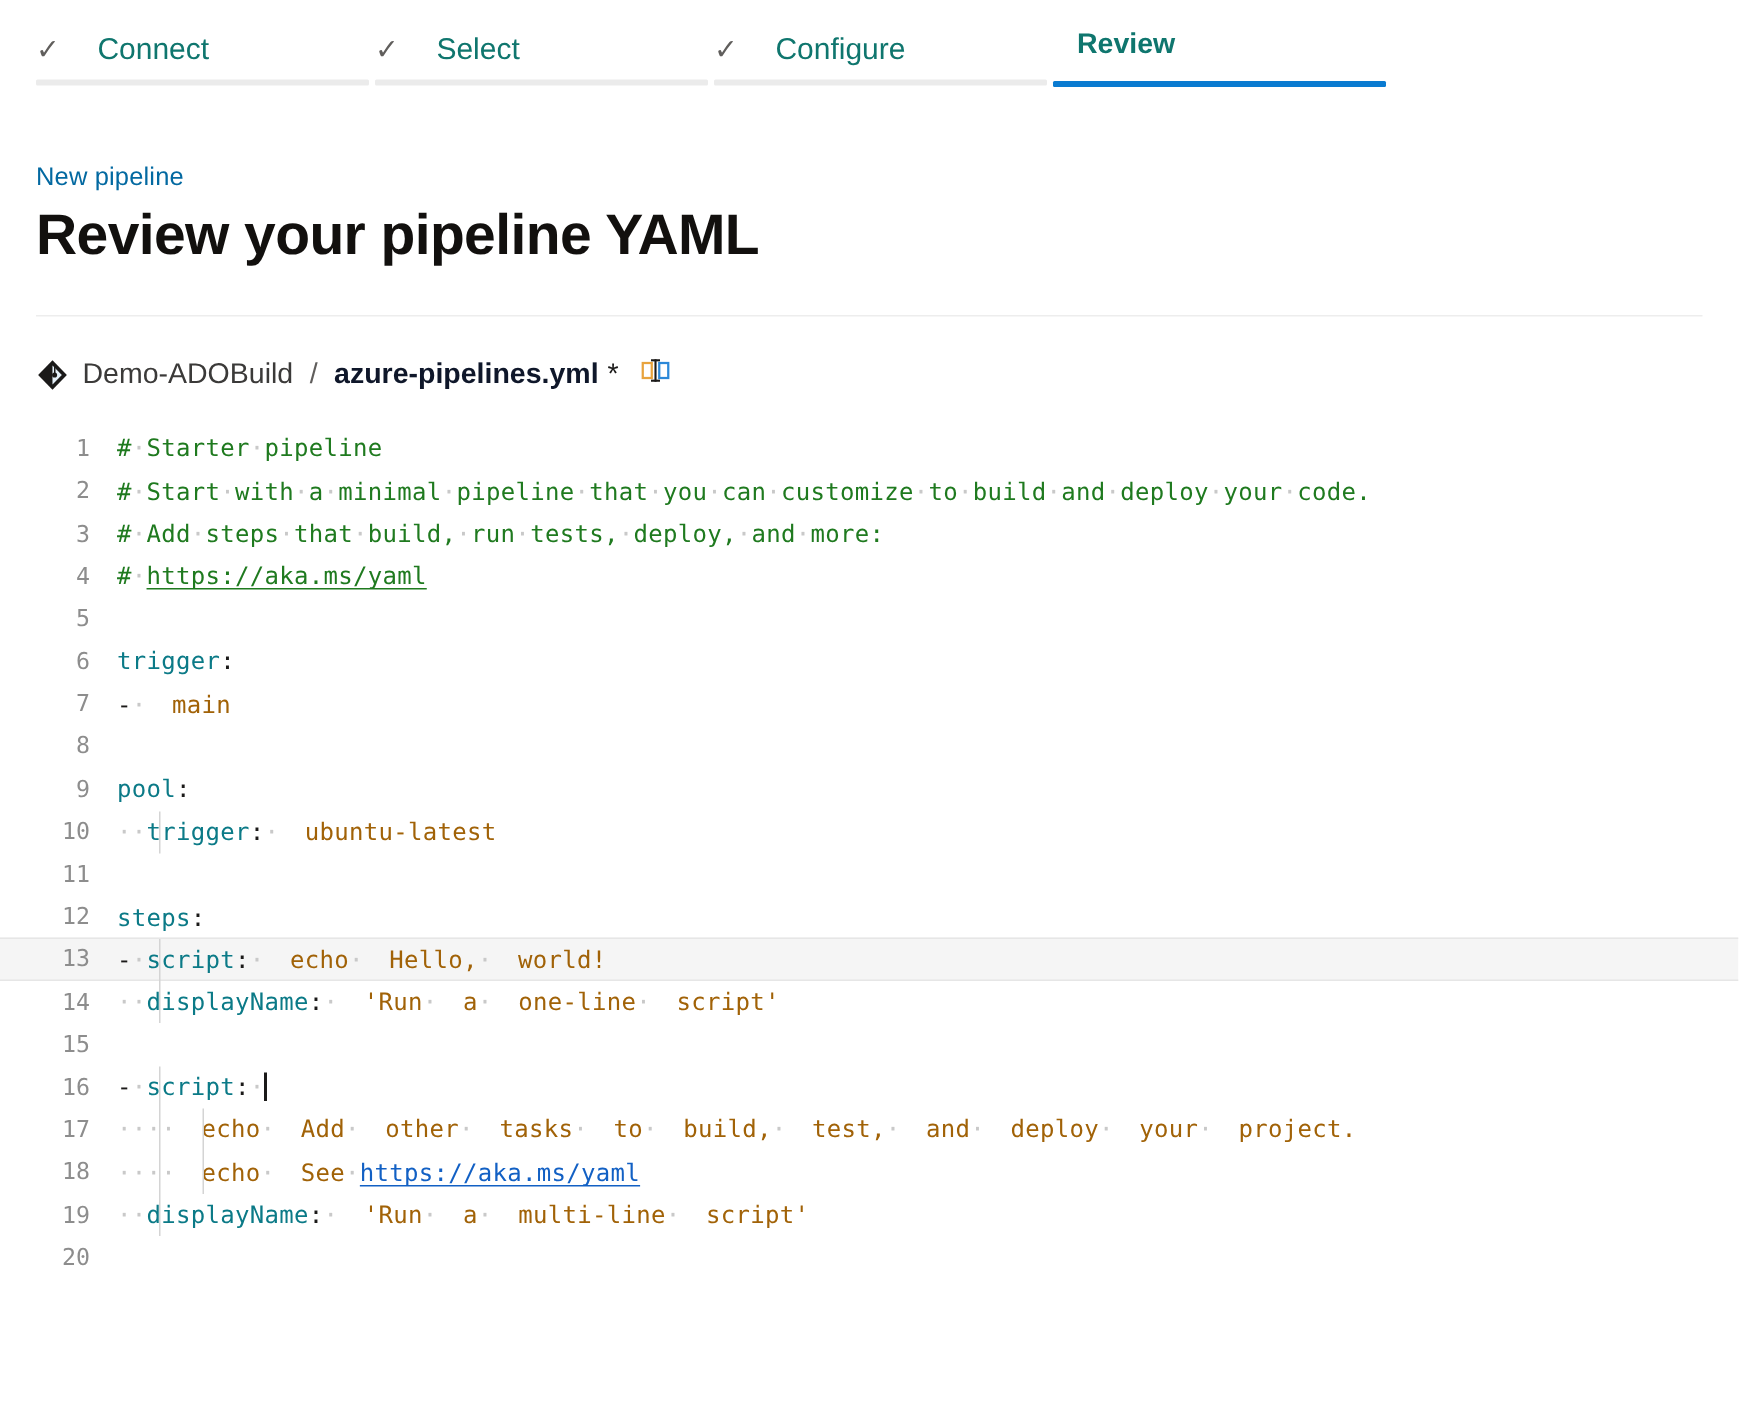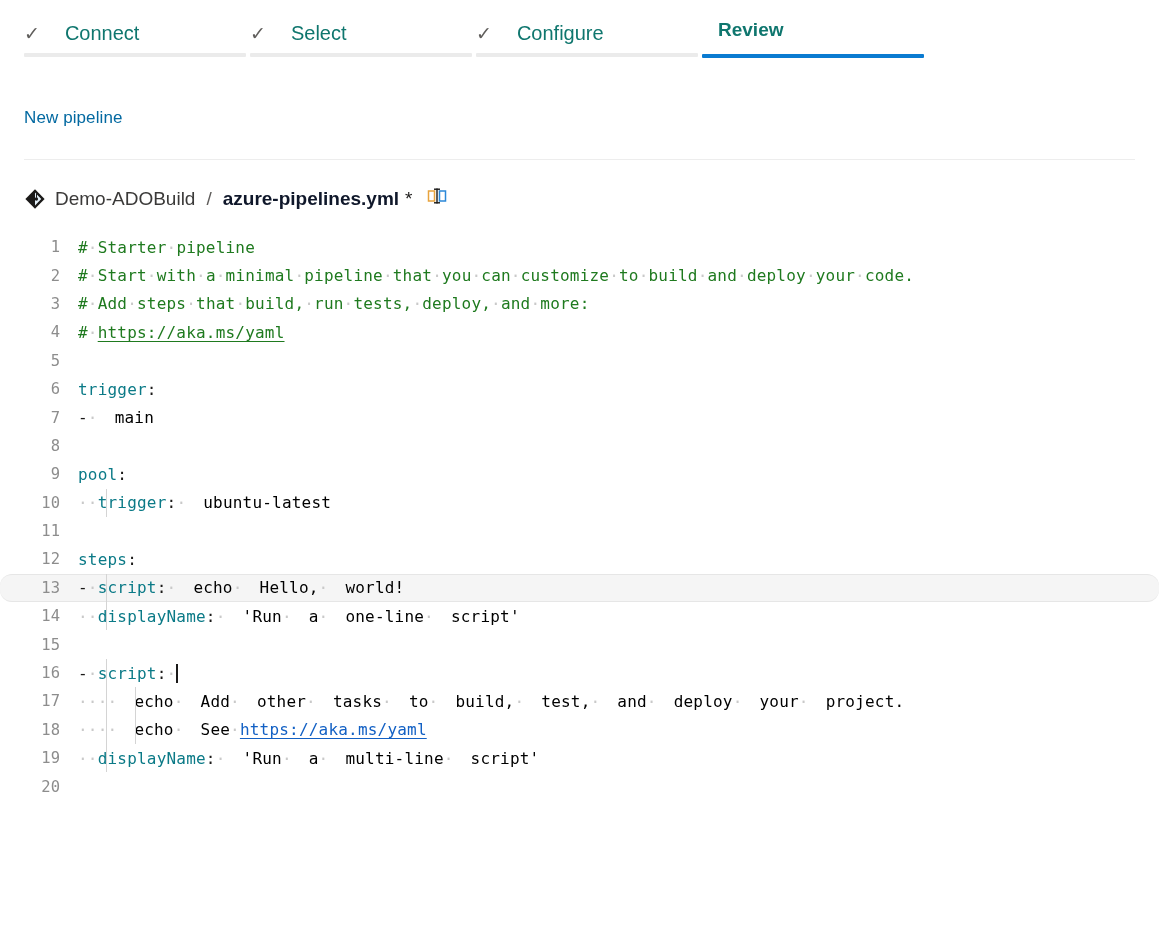--- a/index.html
+++ b/index.html
@@ -114,21 +114,20 @@
   .coderow {
     position: relative;
     height: 28.4px;
     display: flex;
     align-items: center;
   }
   .coderow.hl {
     background: #f5f5f5;
     border-top: 1px solid #e6e6e6;
     border-bottom: 1px solid #e6e6e6;
-    border-radius: 12px;
   }
   .lnum {
     width: 78px;
     flex: none;
     text-align: right;
     padding-right: 18px;
     color: #8d8d8d;
     font-size: 15.5px;
     user-select: none;
   }
@@ -145,21 +144,21 @@
     background: #d4d4d4;
     top: 0;
     bottom: 0;
   }
   .g1 { left: 106px; }
   .g2 { left: 135px; }
 
   
   .cmt  { color: #1f7a1f; }
   .key  { color: #0b7a87; }
-  .val  { color: #000000; padding-left: 17px; }
+  .val  { color: #a16207; padding-left: 17px; }
   .punc { color: #1b1a19; }
   .dash { color: #1b1a19; }
   .ws   { color: #c9c9c9; }
   .lnk  { color: #1260c4; text-decoration: underline; text-underline-offset: 3px; cursor: pointer; }
   .cmtlnk { color: #1f7a1f; text-decoration: underline; text-underline-offset: 3px; cursor: pointer; }
   .caret {
     display: inline-block;
     width: 2px;
     height: 19px;
     background: #1b1a19;
@@ -186,20 +185,21 @@
     <span class="bar"></span>
   </div>
   <div class="wtab active">
     <span class="wlabel">Review</span>
     <span class="bar"></span>
   </div>
 </div>
 
 <div class="heading">
   <div class="eyebrow">New pipeline</div>
+  <div class="title">Review your pipeline YAML</div>
   <div class="hdivider"></div>
 </div>
 
 <div class="filebar">
   <span>
     <svg class="repo-icon" viewBox="0 0 22 22" aria-hidden="true">
       <polygon points="11,1.2 20.6,11 11,20.8 1.4,11" fill="#1b1a19"></polygon>
       <path d="M11 4.6 L17.2 11 L11 17.4 Z" fill="#ffffff"></path>
       <path d="M11 4.6 L17.2 11 L11 17.4 Z" fill="#2b88d8" opacity="0.12"></path>
       <circle cx="12.4" cy="11" r="1.7" fill="#1b1a19"></circle>

